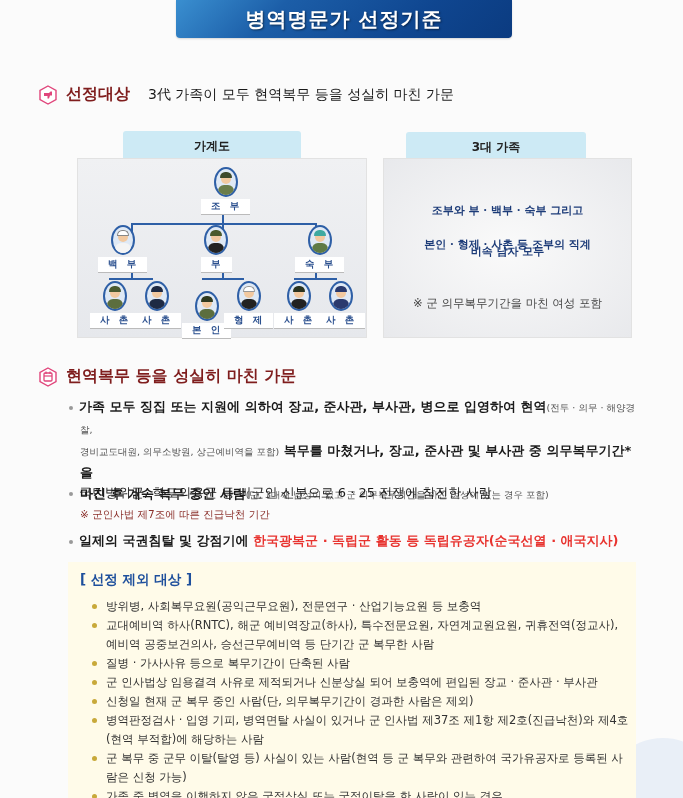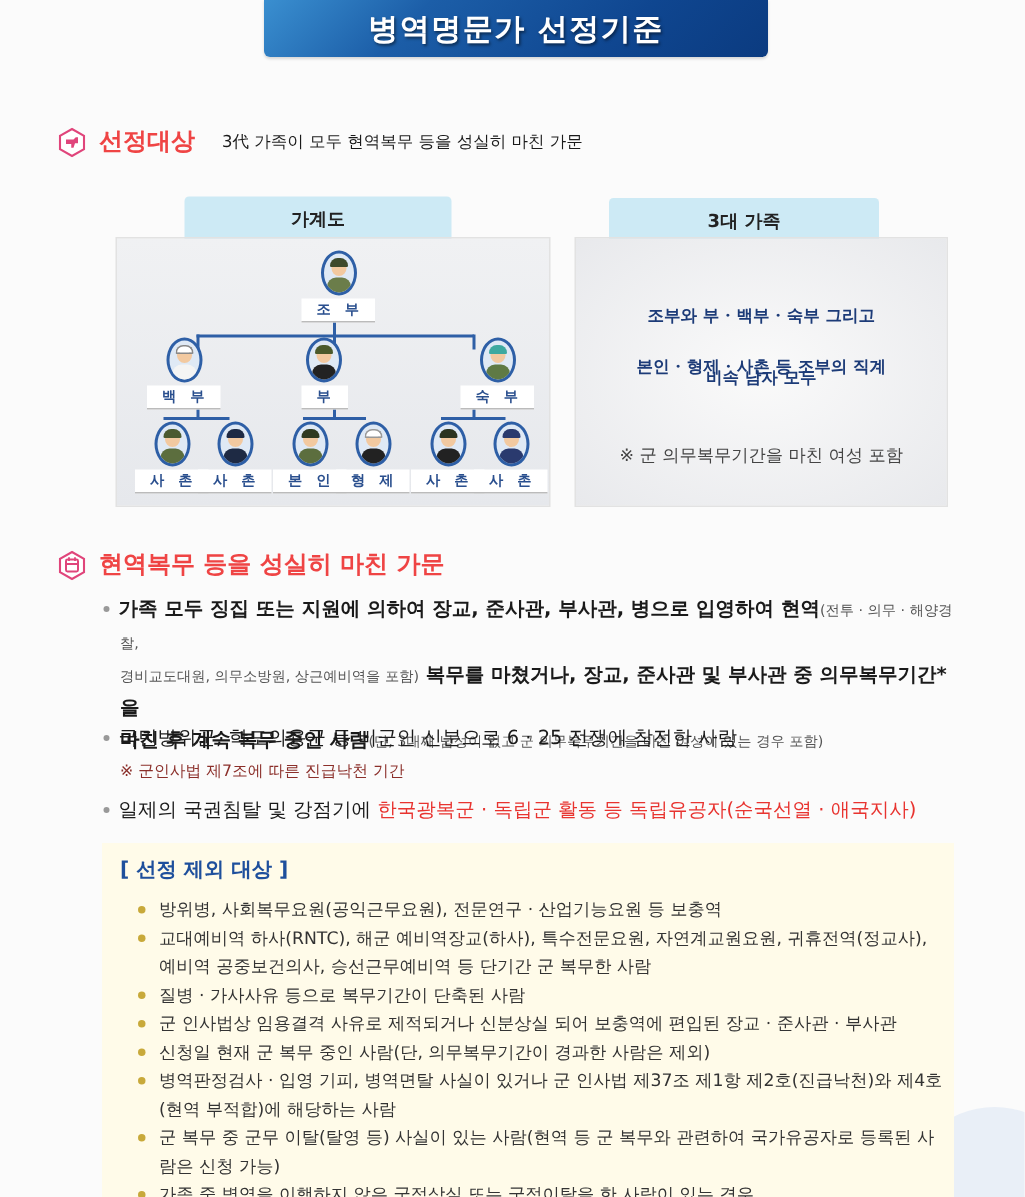--- a/index.html
+++ b/index.html
@@ -27,24 +27,24 @@
     }
 
     
     .sec-head {
       position: absolute; display: flex; align-items: center; gap: 8px;
     }
     .hex-icon {
       width: 20px; height: 20px; display: inline-block;
     }
     .sec-head .label {
-      color: #ef4444; font-size: 16px; font-weight: bold;
+      color: #7f1d1d; font-size: 16px; font-weight: bold;
     }
     .sec-head .desc {
-      color: #1a1a1a; font-size: 11px; margin-left: 10px;
+      color: #1a1a1a; font-size: 14px; margin-left: 10px;
     }
 
     
     .tab-label {
       position: absolute; height: 30px; background: #cdeaf5; border-radius: 3px 3px 0 0;
       display: flex; align-items: center; justify-content: center;
       font-size: 12px; font-weight: bold; color: #222;
     }
     .panel {
       position: absolute; background: linear-gradient(180deg, #f0f1f3 0%, #e6e8ec 100%);
@@ -173,21 +173,21 @@
       <div class="nlabel">백 부</div>
     </div>
     <div class="node" style="left:123px; top:66px;">
       <div class="avatar">
         <div class="body" style="background:#222;"></div>
           <div class="head"></div>
           <div class="cap" style="background:#4b5a2c;"></div>
       </div>
       <div class="nlabel">부</div>
     </div>
-    <div class="node" style="left:229px; top:66px;">
+    <div class="node" style="left:217px; top:66px;">
       <div class="avatar">
         <div class="body" style="background:#5f7a45;"></div>
           <div class="head"></div>
           <div class="cap" style="background:#3ea9a0;"></div>
       </div>
       <div class="nlabel">숙 부</div>
     </div>
 
     <div class="node" style="left:12px; top:122px;">
       <div class="avatar">
@@ -198,21 +198,21 @@
       <div class="nlabel">사 촌</div>
     </div>
     <div class="node" style="left:54px; top:122px;">
       <div class="avatar">
         <div class="body" style="background:#1e2a44;"></div>
           <div class="head"></div>
           <div class="cap" style="background:#1e2a44;"></div>
       </div>
       <div class="nlabel">사 촌</div>
     </div>
-    <div class="node" style="left:104px; top:122px;">
+    <div class="node" style="left:104px; top:132px;">
       <div class="avatar">
         <div class="body" style="background:#5c6e3e;"></div>
           <div class="head"></div>
           <div class="cap" style="background:#2f3a20;"></div>
       </div>
       <div class="nlabel">본 인</div>
     </div>
     <div class="node" style="left:146px; top:122px;">
       <div class="avatar">
         <div class="body" style="background:#222;"></div>
@@ -271,21 +271,21 @@
     <div class="note-red">※ 군인사법 제7조에 따른 진급낙천 기간</div>
   </div>
 
   <div class="bullet-block" style="top:482px; width:560px;">
     <div class="b-main" style="font-weight:normal;">
       <span class="dot-grey"></span><span>국민방위군, 학도의용군 등 비군인 신분으로 6 · 25 전쟁에 참전한 사람</span>
     </div>
   </div>
 
   <div class="bullet-block" style="top:530px; width:560px;">
-    <div class="b-main" style="font-weight:normal;">
+    <div class="b-main" style="font-weight:bold;">
       <span class="dot-grey"></span><span>일제의 국권침탈 및 강점기에 </span><span class="red">한국광복군 · 독립군 활동 등 독립유공자(순국선열 · 애국지사)</span>
     </div>
   </div>
 
   <div class="bottom-arc"></div>
   <div class="excl-box">
     <div class="excl-title">[ 선정 제외 대상 ]</div>
     <ul class="excl-list">
       <li>방위병, 사회복무요원(공익근무요원), 전문연구 · 산업기능요원 등 보충역</li>
       <li>교대예비역 하사(RNTC), 해군 예비역장교(하사), 특수전문요원, 자연계교원요원, 귀휴전역(정교사), 예비역 공중보건의사, 승선근무예비역 등 단기간 군 복무한 사람</li>

